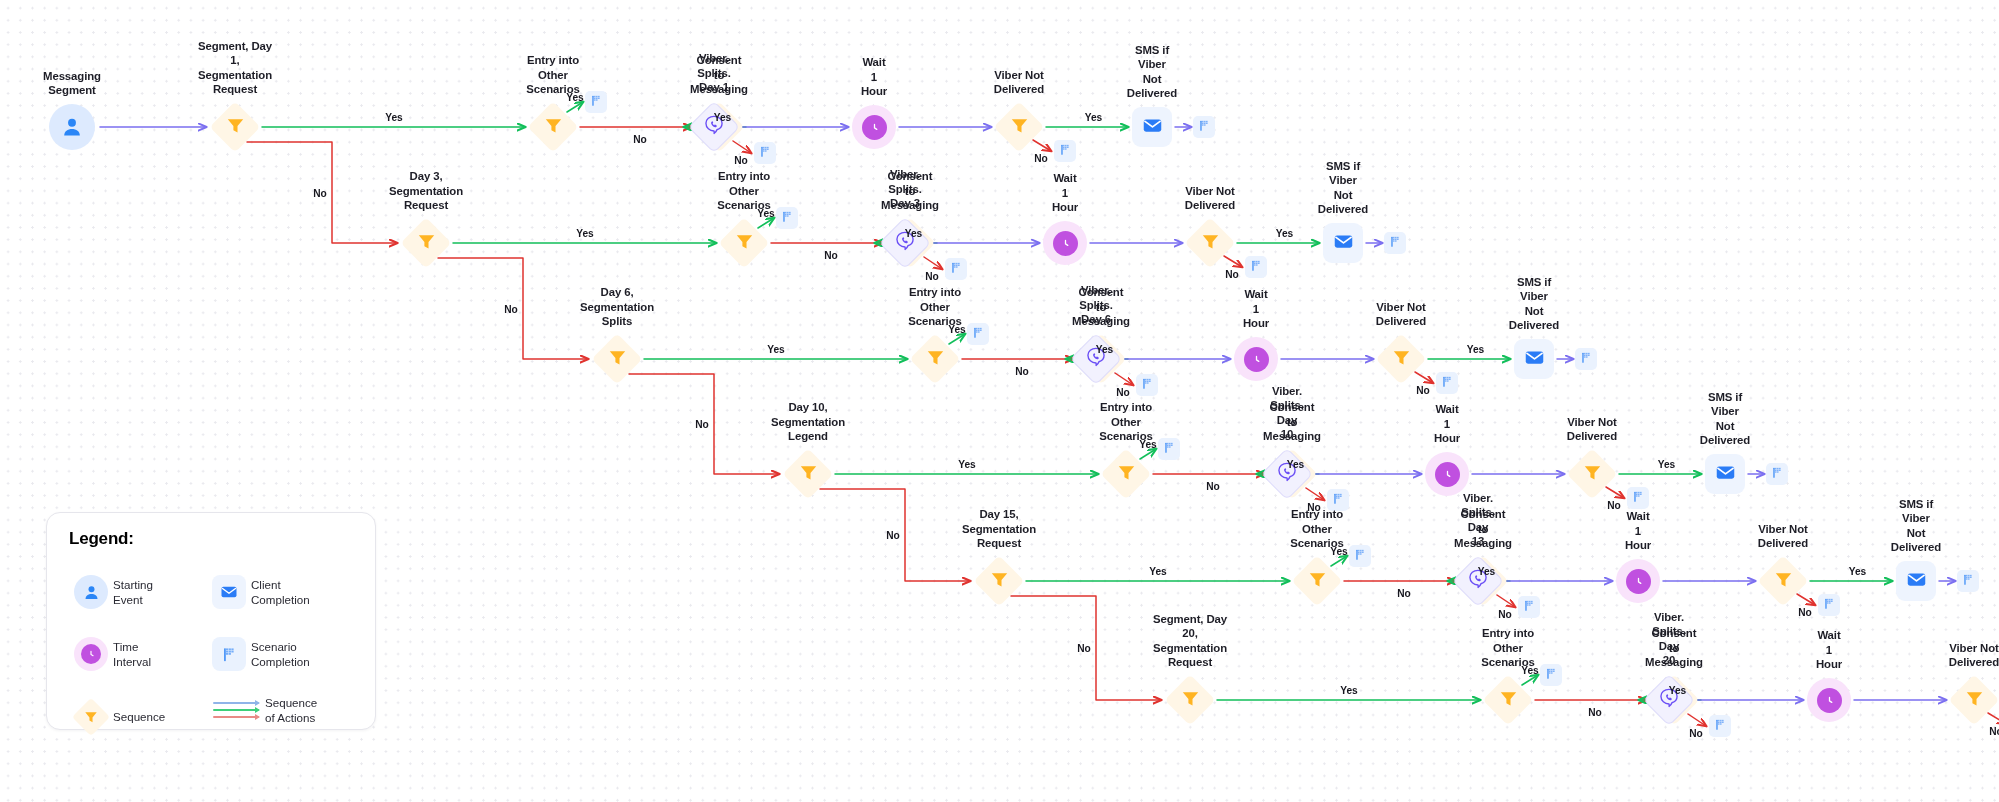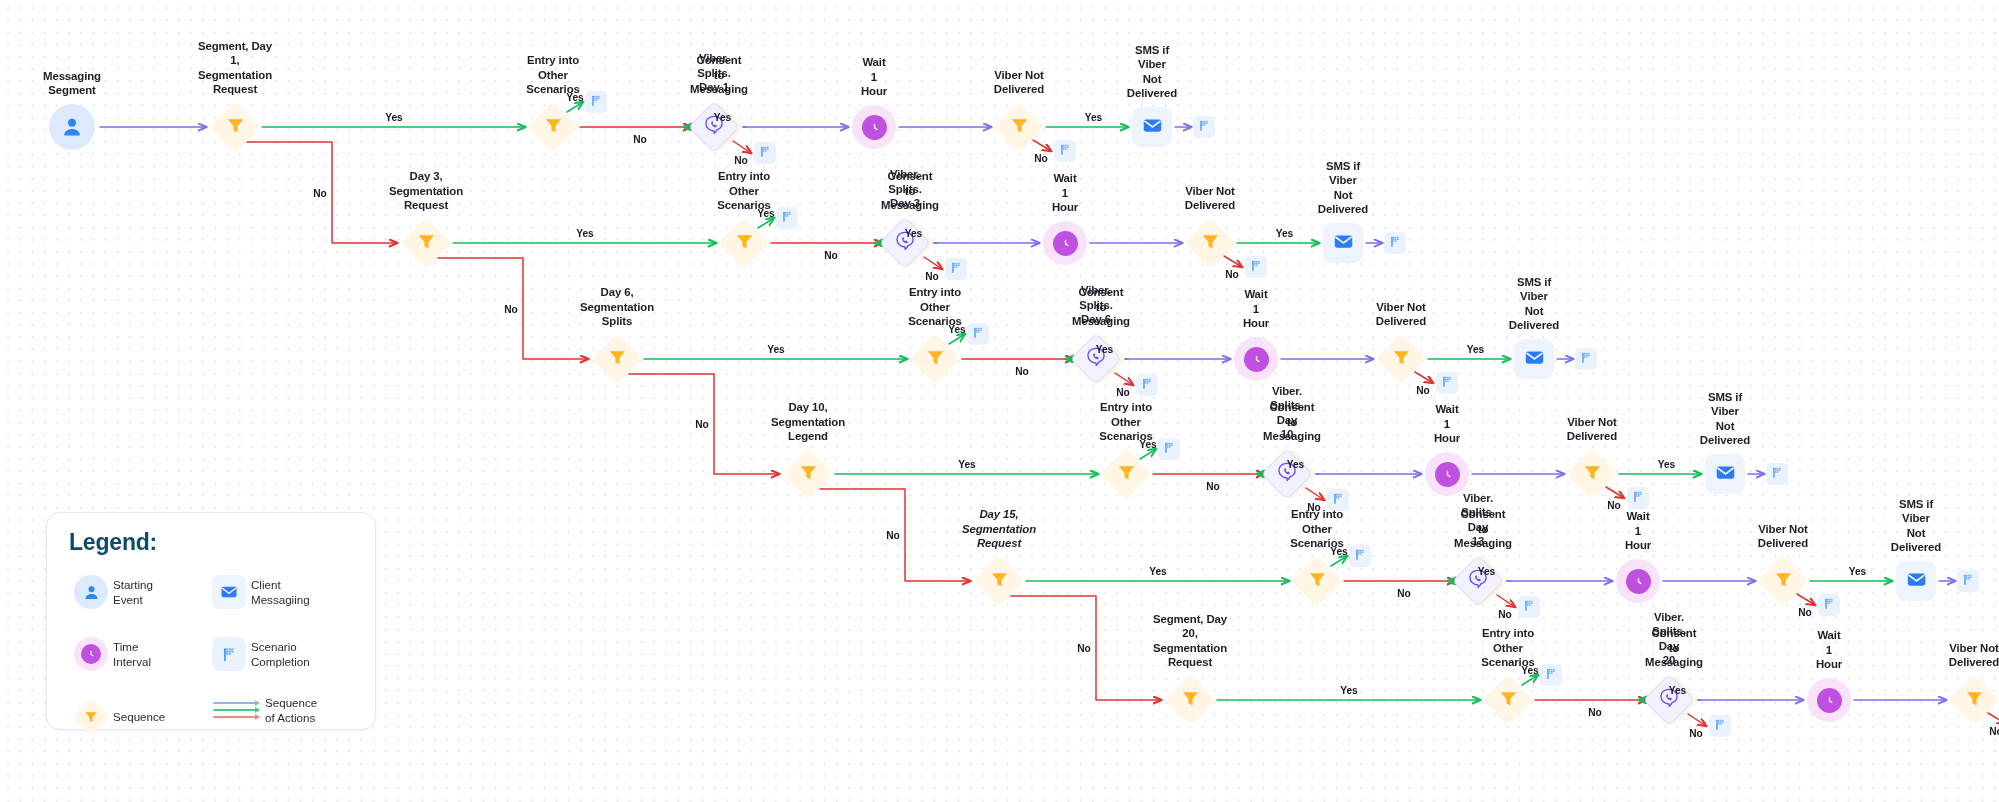--- a/index.html
+++ b/index.html
@@ -70,21 +70,21 @@
     font-size:10.2px; font-weight:700; color:#17171f; white-space:nowrap;
     letter-spacing:-0.1px; }
 
   
   #legend{
     position:absolute; left:46px; top:512px; width:330px; height:218px;
     background:#ffffff; border:1px solid #e6e6ec; border-radius:14px;
     box-shadow:0 1px 3px rgba(20,20,40,.05);
   }
   #legend .ltitle{ position:absolute; left:22px; top:16px;
-    font-size:23px; font-weight:700; color:#0c4a6e; letter-spacing:-.2px; }
+    font-size:17px; font-weight:700; color:#000000; letter-spacing:-.2px; }
   .lrow{ position:absolute; display:flex; align-items:center; }
   .lico{ width:44px; display:flex; align-items:center; justify-content:center; position:relative; }
   .ltxt{ font-size:11.6px; font-weight:400; color:#2a2a33; line-height:1.33; white-space:pre-line; }
   .lseq{ display:flex; flex-direction:column; gap:5px; width:46px; }
   .lseq i{ display:block; height:2px; border-radius:2px; position:relative; }
   .lseq i:after{ content:""; position:absolute; right:-1px; top:-2px;
      border-left:5px solid currentColor; border-top:3px solid transparent; border-bottom:3px solid transparent; }
 </style>
 </head>
 <body>
@@ -742,21 +742,21 @@
             </svg></span>
         </div>
       </div>
       <div class="node" style="left: 999px; top: 581px;">
         <div class="n-cond">
           <div class="dia"></div>
           <span class="gl"><svg width="21" height="21" viewBox="0 0 24 24">
               <path d="M3.2 4.8h17.6l-6.5 7.8v7.4l-4.7-2.5v-4.9z" fill="#ffb422"></path>
             </svg></span>
         </div>
-        <div class="nlabel" style="white-space: pre-line; font-style: italic;">Day 15,
+        <div class="nlabel" style="white-space: pre-line;">Day 15,
 Segmentation Request</div>
       </div>
       <div class="node" style="left: 1317px; top: 581px;">
         <div class="n-cond">
           <div class="dia"></div>
           <span class="gl"><svg width="21" height="21" viewBox="0 0 24 24">
               <path d="M3.2 4.8h17.6l-6.5 7.8v7.4l-4.7-2.5v-4.9z" fill="#ffb422"></path>
             </svg></span>
         </div>
         <div class="nlabel" style="white-space: pre-line;">Entry into
@@ -1047,21 +1047,21 @@
     <div class="lrow" style="left:160px; top:62px;">
       <div class="lico">
         <div style="width:34px;height:34px;border-radius:8px;background:#eef4fe;display:flex;align-items:center;justify-content:center;">
           <svg width="18" height="18" viewBox="0 0 24 24">
               <rect x="2" y="5" width="20" height="14" rx="2.6" fill="#2b7cf6"></rect>
               <path d="M3.4 7.3L12 13.6l8.6-6.3" fill="none" stroke="#ffffff" stroke-width="1.9" stroke-linecap="round" stroke-linejoin="round"></path>
             </svg>
         </div>
       </div>
       <div class="ltxt">Client
-Messagiing</div>
+Completion</div>
     </div>
 
     <div class="lrow" style="left:22px; top:124px;">
       <div class="lico">
         <div style="width:34px;height:34px;border-radius:50%;background:#f9e3fb;display:flex;align-items:center;justify-content:center;">
           <div style="width:20px;height:20px;border-radius:50%;background:#c050e0;display:flex;align-items:center;justify-content:center;">
             <svg width="12" height="12" viewBox="0 0 24 24">
                 <path d="M12 6.6v6.2l4.1 2.6" fill="none" stroke="#ffffff" stroke-width="2.3" stroke-linecap="round"></path>
               </svg>
           </div>

